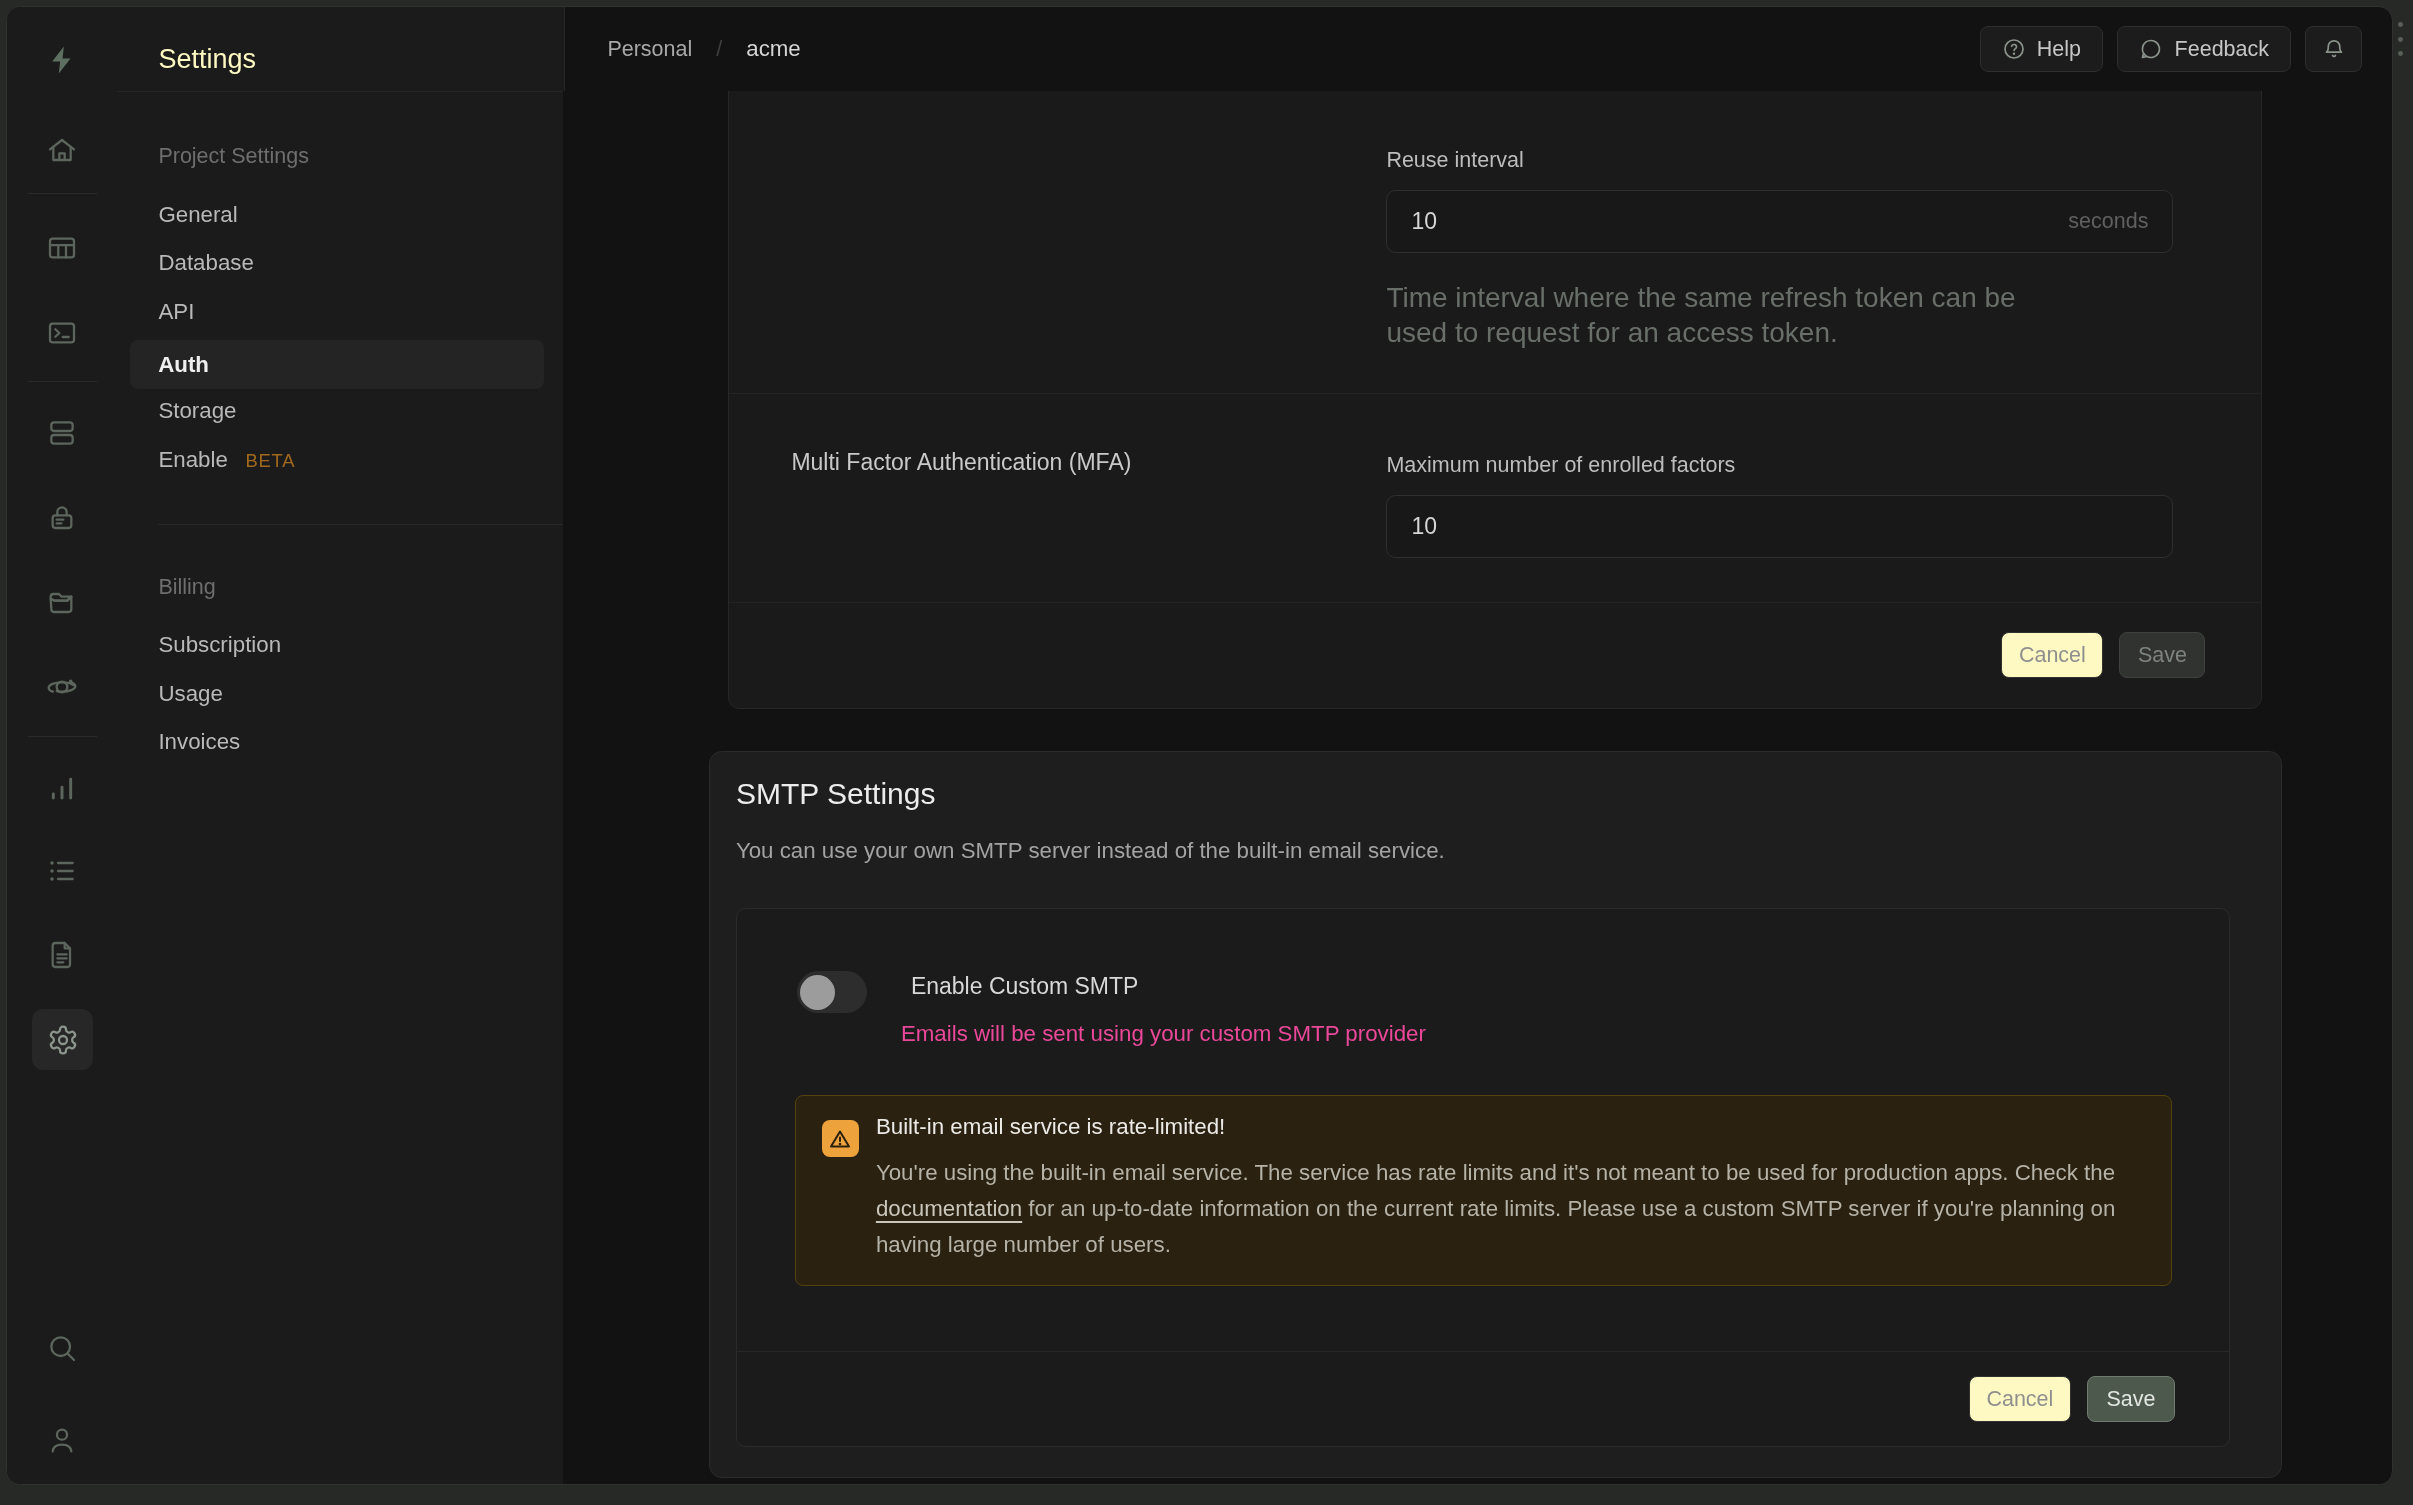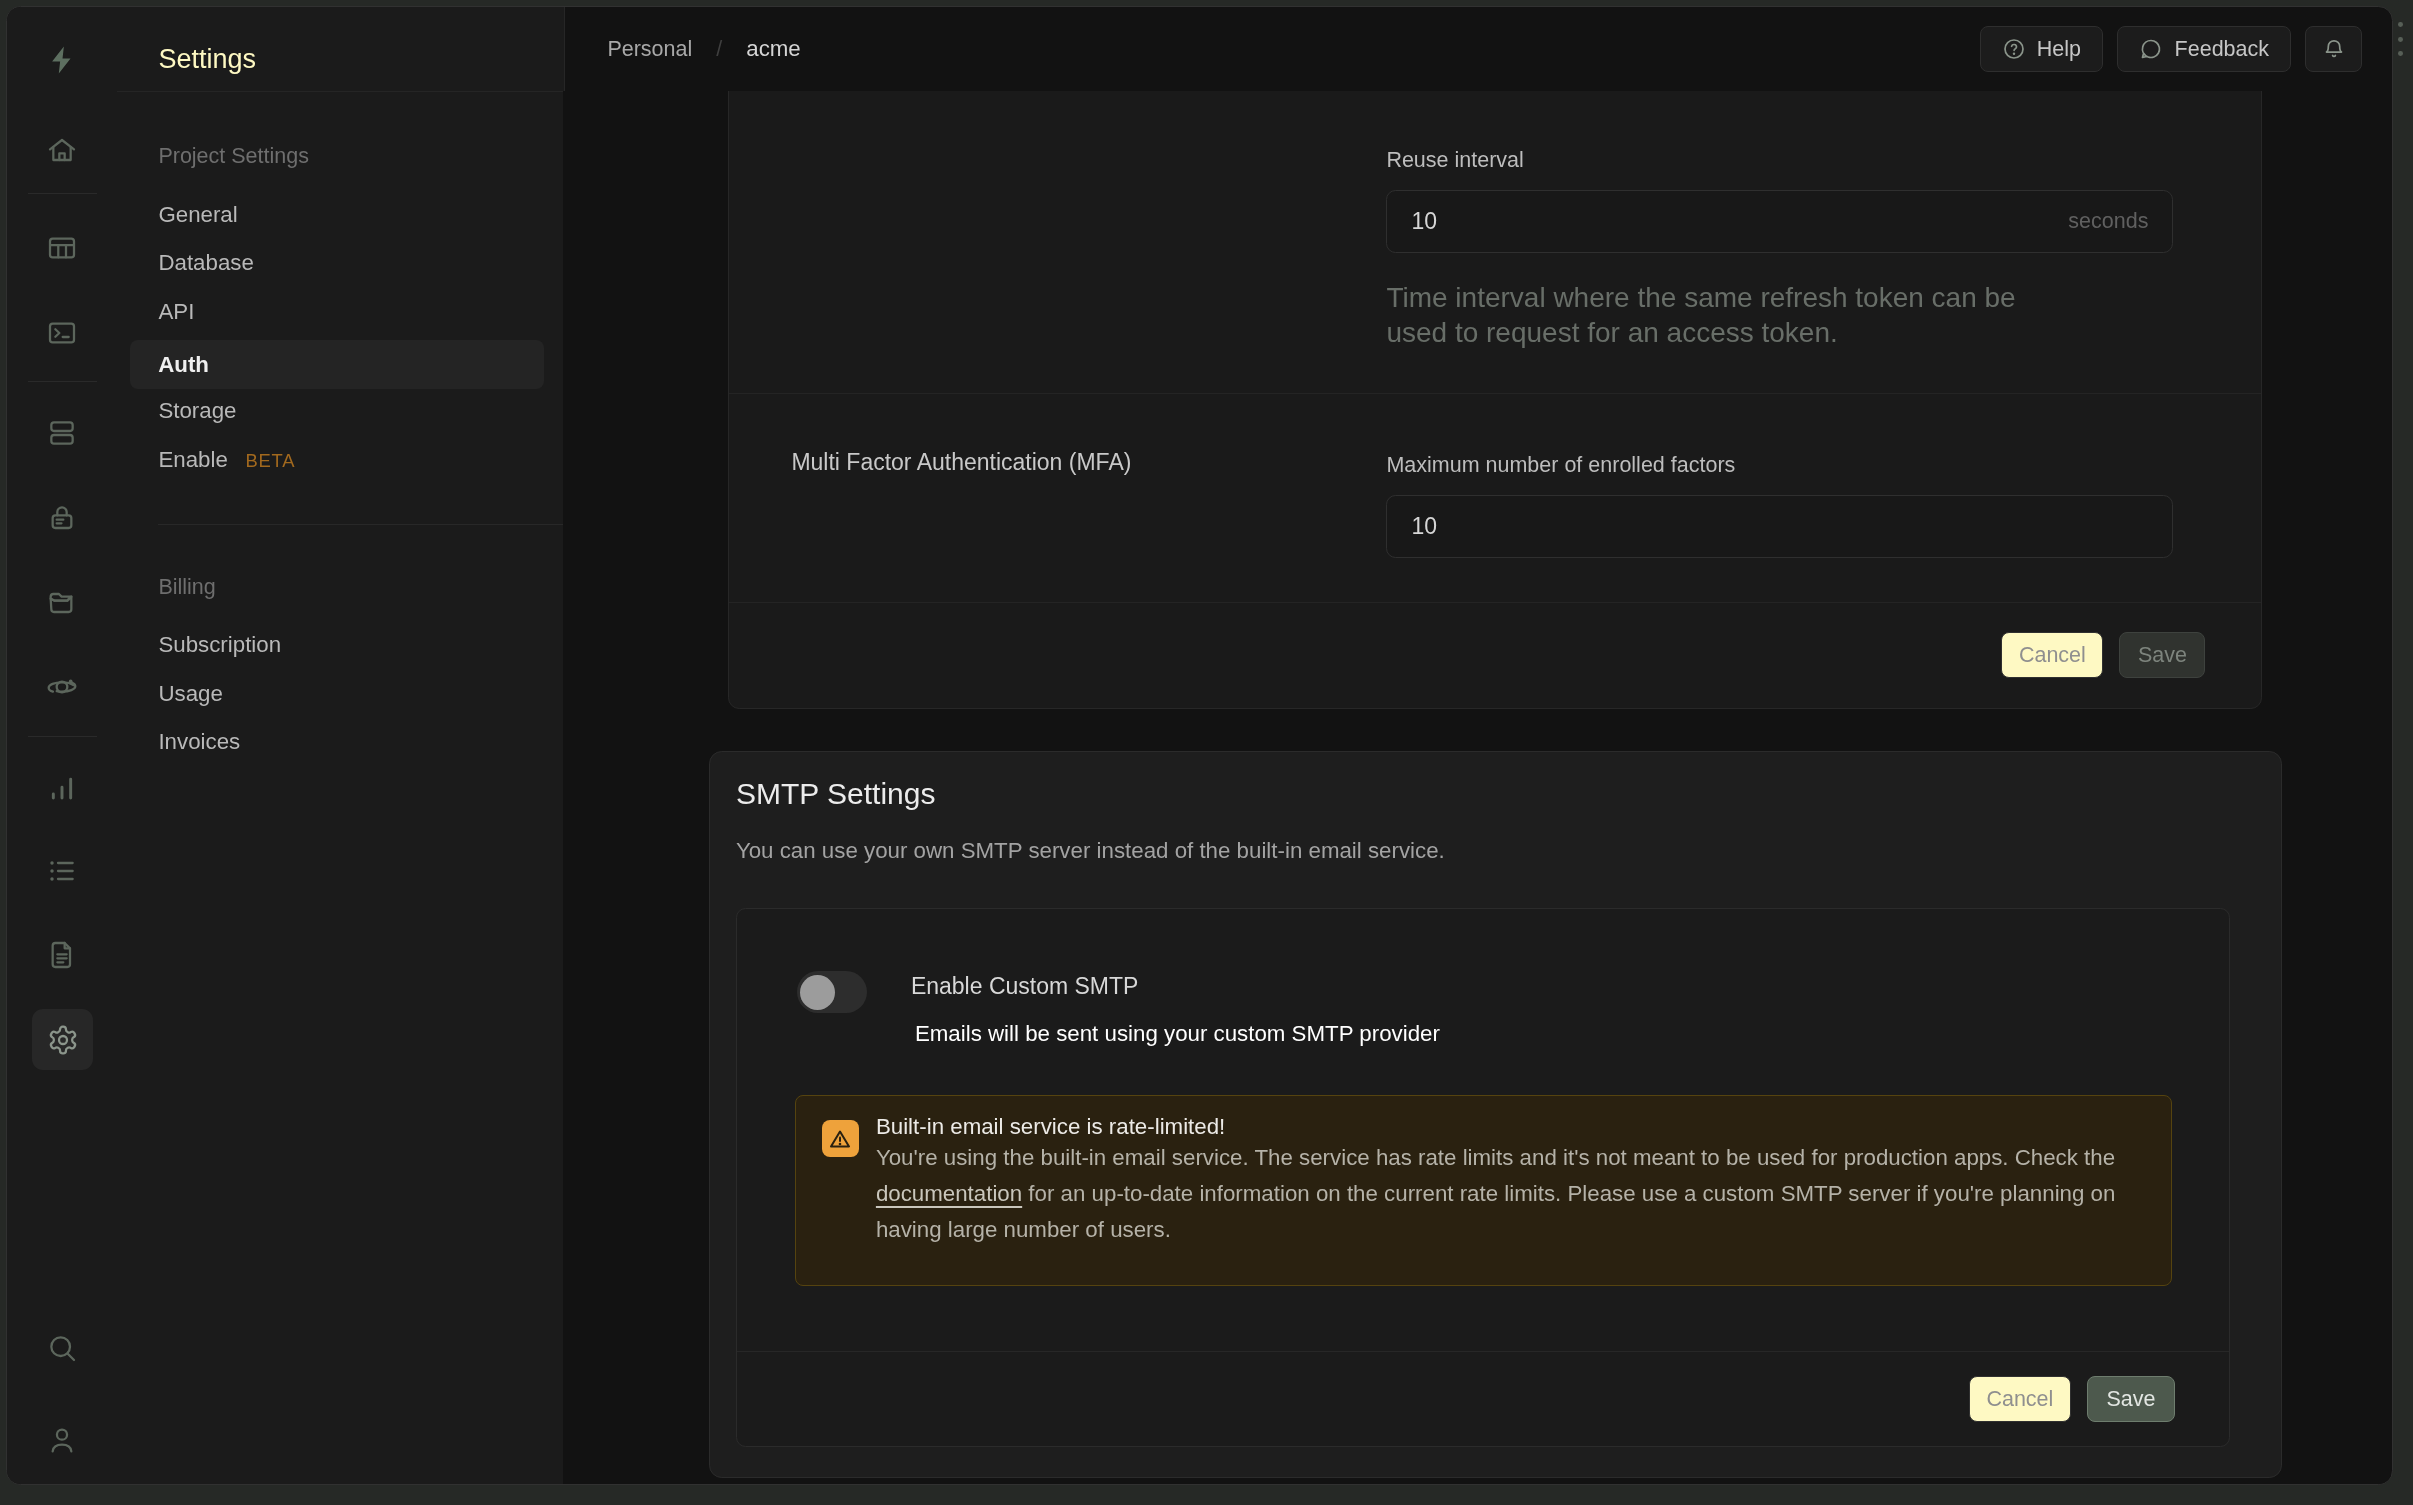--- a/index.html
+++ b/index.html
@@ -60,21 +60,21 @@
   #smtp-card{position:absolute;left:25.5px;top:156px;width:1492px;height:537px;background:#1b1b1b;
     border:0.8px solid #2b2b2b;border-radius:9.6px;}
   #toggle{position:absolute;left:60px;top:62px;width:70px;height:42px;background:#2d2d2d;border-radius:21px;cursor:pointer;}
   #toggle .knob{position:absolute;left:3.2px;top:3.2px;width:35px;height:35px;border-radius:50%;background:#9c9c9c;}
   #warnbox{position:absolute;left:58px;top:186px;width:1377px;height:191px;background:#2a2110;
     border:0.8px solid #55430f;border-radius:8px;box-sizing:border-box;}
   #warn-icon{position:absolute;left:26px;top:24px;width:37px;height:37px;background:#eea23b;border-radius:8px;
     display:flex;align-items:center;justify-content:center;}
   #warn-icon svg{width:24px;height:24px;stroke:#2a2110;fill:none;stroke-width:2;stroke-linecap:round;stroke-linejoin:round;}
   #warn-text{position:absolute;left:80px;top:17.6px;width:1261px;}
-  #warn-title{font-size:22.3px;color:#eceae6;font-weight:500;margin:0 0 0 0;}
+  #warn-title{font-size:22.3px;color:#eceae6;font-weight:500;margin:0 0 15px 0;}
   #warn-body{font-size:22.3px;line-height:36px;color:#b5b2a8;margin:0;}
   #warn-body a{color:#c9c6bc;text-decoration:underline;text-underline-offset:4.8px;cursor:pointer;}
   #smtp-footer{position:absolute;left:0;right:0;bottom:0;height:94px;border-top:0.8px solid #272727;
     display:flex;align-items:center;justify-content:flex-end;gap:16px;padding-right:54px;}
   
   .edge-dot{position:absolute;width:4.8px;height:4.8px;border-radius:50%;background:#6c766c;opacity:.7;}
 </style>
 </head>
 <body>
 
@@ -256,21 +256,21 @@
 
     <section id="smtp">
       <h2 id="smtp-title" style="margin:0;font-weight:400;">SMTP Settings</h2>
       <div id="smtp-sub">You can use your own SMTP server instead of the built-in email service.</div>
 
       <div id="smtp-card">
         <div id="toggle">
           <span class="knob"></span>
         </div>
         <div style="position:absolute;left:174px;top:64px;font-size:23px;color:#d8d8d8;">Enable Custom SMTP</div>
-        <div style="position:absolute;left:178px;top:112px;font-size:22.3px;color:#ffffff;">Emails will be sent using your custom SMTP provider</div>
+        <div style="position:absolute;left:164px;top:112px;font-size:22.3px;color:#ec4899;">Emails will be sent using your custom SMTP provider</div>
 
         <div id="warnbox">
           <div id="warn-icon">
             <svg viewBox="0 0 24 24">
                 <path d="M12 4.5 21 19.5H3z"></path>
                 <path d="M12 10.5v3.5"></path>
                 <path d="M12 17h.01" stroke-width="2.6"></path>
               </svg>
           </div>
           <div id="warn-text">

